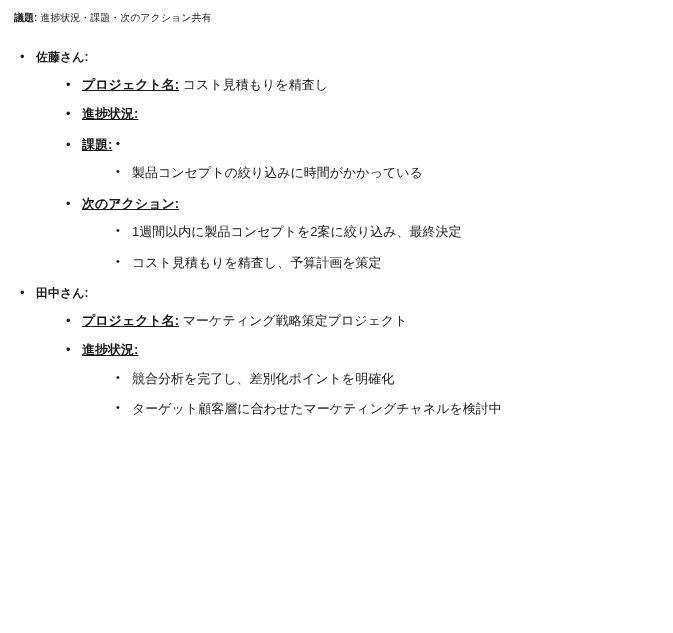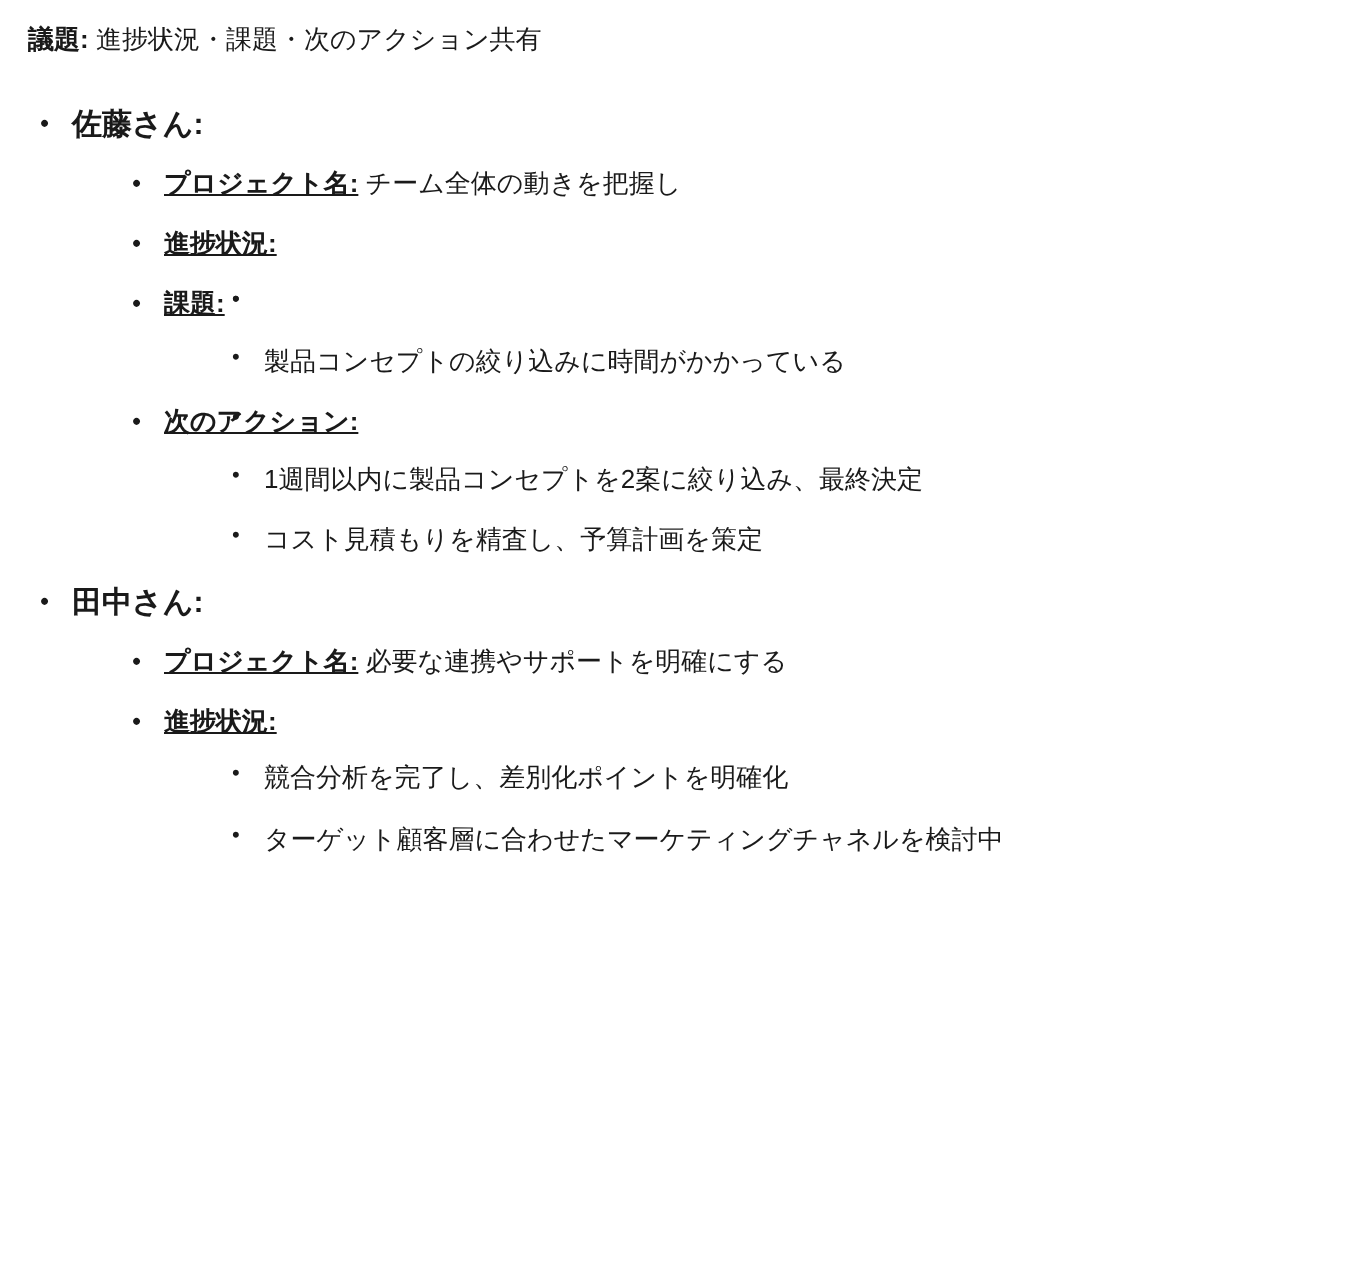--- a/index.html
+++ b/index.html
@@ -15,21 +15,21 @@
     color: #1a1a1a;
     font-size: 13px;
     line-height: 1.5;
   }
   .doc {
     padding: 10px 14px 0 14px;
     box-sizing: border-box;
   }
   .para {
     margin: 0 0 22px 0;
-    font-size: 13px;
+    font-size: 10px;
   }
   .para .lbl {
     font-weight: bold;
   }
   .para.tight {
     margin-bottom: 18px;
   }
   ul {
     list-style: none;
     margin: 0;
@@ -70,21 +70,21 @@
     padding-left: 30px;
   }
   ul.lvl3 > li {
     margin-bottom: 11px;
   }
   ul.lvl3 > li > .bullet {
     font-size: 11px;
   }
   .person {
     font-weight: bold;
-    font-size: 15px;
+    font-size: 12px;
   }
   .sect {
     font-weight: bold;
     text-decoration: underline;
   }
   .txt {
     font-weight: normal;
   }
 </style>
 </head>
@@ -102,21 +102,21 @@
   <ul class="lvl1">
 
     <li>
       <span class="bullet">•</span>
       <span class="person">佐藤さん:</span>
       <ul class="lvl2">
 
         <li>
           <span class="bullet">•</span>
           <span class="sect">プロジェクト名:</span>
-          <span class="txt">チーム全体の動きを把握し</span>
+          <span class="txt">コスト見積もりを精査し</span>
         </li>
 
         <li>
           <span class="bullet">•</span>
           <span class="sect">進捗状況:</span>
           <ul class="lvl3">
             <li>
               <span class="bullet">•</span>
             </li>
             <li>
@@ -158,21 +158,21 @@
     </li>
 
     <li>
       <span class="bullet">•</span>
       <span class="person">田中さん:</span>
       <ul class="lvl2">
 
         <li>
           <span class="bullet">•</span>
           <span class="sect">プロジェクト名:</span>
-          <span class="txt">必要な連携やサポートを明確にする</span>
+          <span class="txt">マーケティング戦略策定プロジェクト</span>
         </li>
 
         <li>
           <span class="bullet">•</span>
           <span class="sect">進捗状況:</span>
           <ul class="lvl3">
             <li>
               <span class="bullet">•</span>
               <span>競合分析を完了し、差別化ポイントを明確化</span>
             </li>

